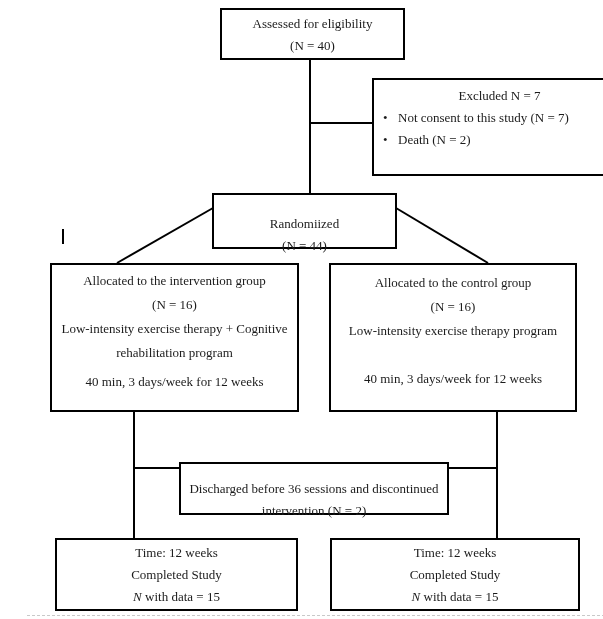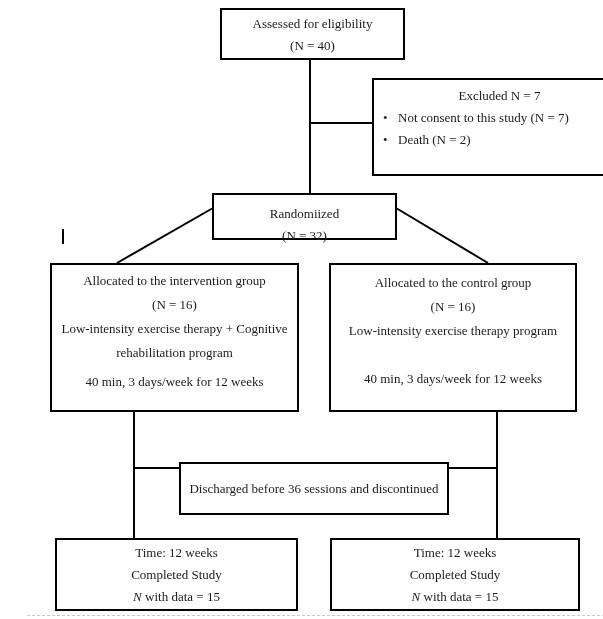--- a/index.html
+++ b/index.html
@@ -68,23 +68,23 @@
     <div class="bullet-row">
       <span class="bullet-dot">•</span>
       <span class="bullet-text">Not consent to this study (N = 7)</span>
     </div>
     <div class="bullet-row">
       <span class="bullet-dot">•</span>
       <span class="bullet-text">Death (N = 2)</span>
     </div>
   </div>
 
-  <div class="box" style="left:185px; top:193px; width:185px; height:47px; padding-top:8px;">
+  <div class="box" style="left:185px; top:193px; width:185px; height:56px; padding-top:18px;">
     <div class="line-row">Randomiized</div>
-    <div class="line-row">(N = 32)</div>
+    <div class="line-row">(N = 44)</div>
   </div>
 
   <div class="box" style="left:23px; top:263px; width:249px; height:149px; padding-top:4px;">
     <div class="line-row24">Allocated to the intervention group</div>
     <div class="line-row24">(N = 16)</div>
     <div class="line-row24">Low-intensity exercise therapy + Cognitive</div>
     <div class="line-row24">rehabilitation program</div>
     <div class="spacer5"></div>
     <div class="line-row24">40 min, 3 days/week for 12 weeks</div>
   </div>
@@ -92,20 +92,21 @@
   <div class="box" style="left:302px; top:263px; width:248px; height:149px; padding-top:6px;">
     <div class="line-row24">Allocated to the control group</div>
     <div class="line-row24">(N = 16)</div>
     <div class="line-row24">Low-intensity exercise therapy program</div>
     <div class="line-row24">&nbsp;</div>
     <div class="line-row24" style="margin-top:-19px; padding-top:19px;">40 min, 3 days/week for 12 weeks</div>
   </div>
 
   <div class="box" style="left:152px; top:462px; width:270px; height:53px; padding-top:14px;">
     <div class="line-row">Discharged before 36 sessions and discontinued</div>
+    <div class="line-row">intervention (N = 2)</div>
   </div>
 
   <div class="box" style="left:28px; top:538px; width:243px; height:73px; padding-top:2px;">
     <div class="line-row">Time: 12 weeks</div>
     <div class="line-row">Completed Study</div>
     <div class="line-row"><span class="italic-n">N</span><span> with data = 15</span></div>
   </div>
 
   <div class="box" style="left:303px; top:538px; width:250px; height:73px; padding-top:2px;">
     <div class="line-row">Time: 12 weeks</div>

